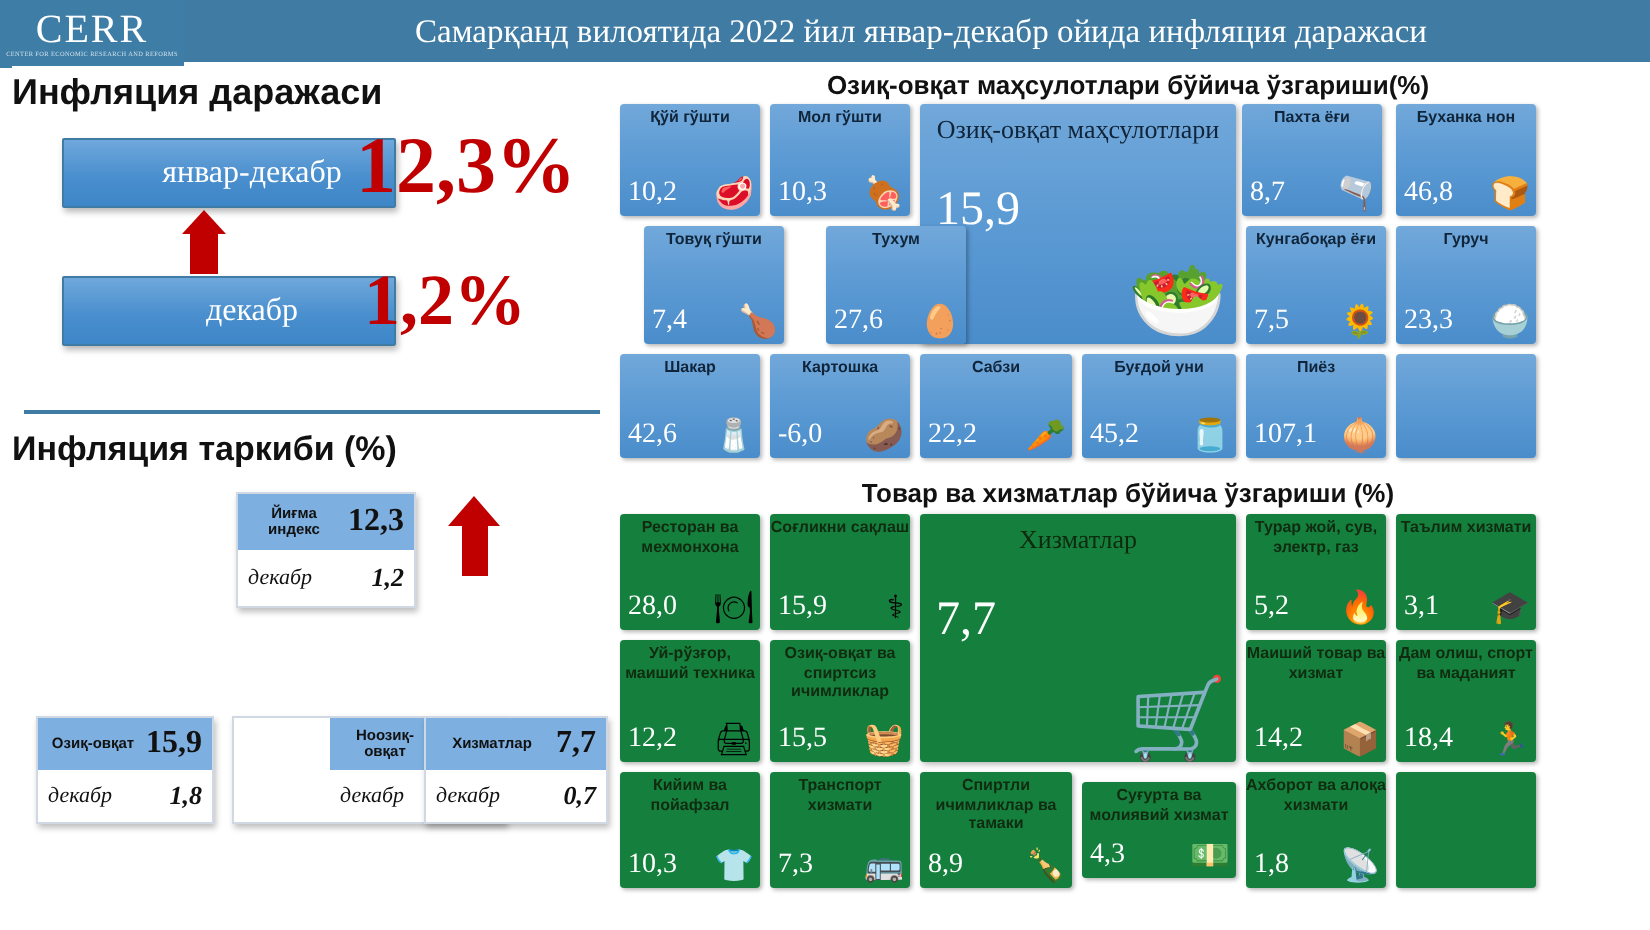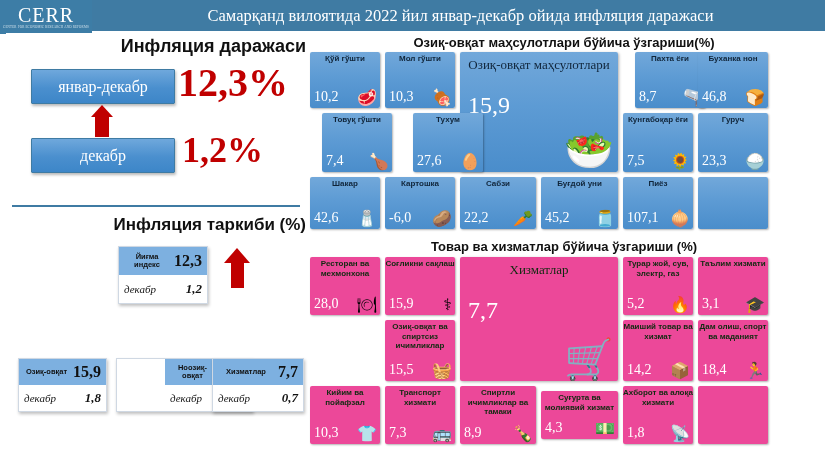--- a/index.html
+++ b/index.html
@@ -16,28 +16,28 @@
   .logo-panel{position:absolute;left:0;top:0;width:92px;height:34px;background:#3d7da6;
     display:flex;flex-direction:column;align-items:center;justify-content:center;}
   .logo-text{color:#ffffff;font-size:20px;letter-spacing:1px;line-height:19px;font-family:"Liberation Serif",serif;}
   .logo-sub{color:#cfe0ea;font-size:3.2px;line-height:4px;letter-spacing:.2px;text-align:center;}
   .header-title{position:absolute;left:96px;top:0;width:729px;height:31px;
     display:flex;align-items:center;justify-content:center;
     color:#ffffff;font-size:16.5px;font-family:"Liberation Serif",serif;}
 
   
   .leftcol{position:absolute;left:6px;top:33px;width:300px;height:428px;background:#ffffff;}
-  .sec-title{text-align:right;font-weight:bold;color:#111;font-family:"Liberation Sans",sans-serif;}
+  .sec-title{text-align:left;font-weight:bold;color:#111;font-family:"Liberation Sans",sans-serif;}
 
   .t1{position:absolute;left:0;top:3px;width:300px;font-size:18px;}
   .bar{position:absolute;border:1px solid #3f7ba3;border-radius:1px;
     background:linear-gradient(180deg,#6fa8dc 0%,#4a8fce 55%,#3d86c8 100%);
     color:#ffffff;display:flex;align-items:center;justify-content:center;
     font-family:"Liberation Serif",serif;font-size:16px;
-    box-shadow:1px 2px 3px rgba(0,0,0,.28);}
+    box-shadow:1px 2px 3px rgba(0,0,0,.28);padding-left:23px;}
   .bar-jan{left:25px;top:36px;width:142px;height:33px;}
   .bar-dec{left:25px;top:105px;width:142px;height:33px;}
   .pct{position:absolute;color:#c00000;font-weight:bold;font-family:"Liberation Serif",serif;}
   .pct1{left:172px;top:26px;font-size:40px;}
   .pct2{left:176px;top:96px;font-size:36px;}
   .uparrow{position:absolute;width:0;height:0;}
   .arr-shaft{position:absolute;background:#c00000;}
   .arr-head{position:absolute;width:0;height:0;border-left:11px solid transparent;
     border-right:11px solid transparent;border-bottom:12px solid #c00000;}
 
@@ -62,21 +62,21 @@
   .m3{left:206px;top:325px;width:90px;}
 
   
   .rightcol{position:absolute;left:308px;top:33px;width:512px;height:428px;background:#ffffff;}
   .grid-title{text-align:center;font-weight:bold;color:#111;
     font-family:"Liberation Sans",sans-serif;font-size:13px;}
 
   .tile{position:absolute;box-sizing:border-box;border-radius:2px;overflow:hidden;
     box-shadow:1px 1px 2px rgba(0,0,0,.3);}
   .tile.blue{background:linear-gradient(180deg,#72a8da 0%,#5d9bd4 45%,#4a8dcb 100%);}
-  .tile.green{background:#ec4899;}
+  .tile.green{background:#15803d;}
   .tile-lab{position:absolute;left:0;top:2px;width:100%;text-align:center;
     font-family:"Liberation Sans",sans-serif;font-weight:bold;font-size:8px;line-height:9.5px;color:#10253a;}
   .tile.green .tile-lab{color:#102b10;}
   .tile-val{position:absolute;left:4px;bottom:3px;color:#ffffff;
     font-family:"Liberation Serif",serif;font-size:14px;}
   .tile-ico{position:absolute;right:3px;bottom:2px;font-size:16px;line-height:16px;}
 
   .tile.center{box-shadow:1px 1px 3px rgba(0,0,0,.32);}
   .center-lab{position:absolute;left:0;top:3px;width:100%;text-align:center;
     font-family:"Liberation Serif",serif;font-size:13px;line-height:19px;color:#10253a;}
@@ -182,21 +182,21 @@
     <div class="tile blue" style="left:2px;top:19px;width:70px;height:56px;">
       <div class="tile-lab">Қўй гўшти</div>
       <div class="tile-val">10,2</div>
       <div class="tile-ico">🥩</div>
     </div>
     <div class="tile blue" style="left:77px;top:19px;width:70px;height:56px;">
       <div class="tile-lab">Мол гўшти</div>
       <div class="tile-val">10,3</div>
       <div class="tile-ico">🍖</div>
     </div>
-    <div class="tile blue" style="left:327px;top:19px;width:70px;height:56px;">
+    <div class="tile blue" style="left:313px;top:19px;width:70px;height:56px;">
       <div class="tile-lab">Пахта ёғи</div>
       <div class="tile-val">8,7</div>
       <div class="tile-ico">🫗</div>
     </div>
     <div class="tile blue" style="left:390px;top:19px;width:70px;height:56px;">
       <div class="tile-lab">Буханка нон</div>
       <div class="tile-val">46,8</div>
       <div class="tile-ico">🍞</div>
     </div>
 
@@ -273,20 +273,25 @@
       <div class="tile-lab">Турар жой, сув, электр, газ</div>
       <div class="tile-val">5,2</div>
       <div class="tile-ico">🔥</div>
     </div>
     <div class="tile green" style="left:390px;top:224px;width:70px;height:58px;">
       <div class="tile-lab">Таълим хизмати</div>
       <div class="tile-val">3,1</div>
       <div class="tile-ico">🎓</div>
     </div>
 
+    <div class="tile green" style="left:2px;top:287px;width:70px;height:61px;">
+      <div class="tile-lab">Уй-рўзғор, маиший техника</div>
+      <div class="tile-val">12,2</div>
+      <div class="tile-ico">🖨</div>
+    </div>
     <div class="tile green" style="left:77px;top:287px;width:70px;height:61px;">
       <div class="tile-lab">Озиқ-овқат ва спиртсиз ичимликлар</div>
       <div class="tile-val">15,5</div>
       <div class="tile-ico">🧺</div>
     </div>
     <div class="tile green" style="left:315px;top:287px;width:70px;height:61px;">
       <div class="tile-lab">Маиший товар ва хизмат</div>
       <div class="tile-val">14,2</div>
       <div class="tile-ico">📦</div>
     </div>

